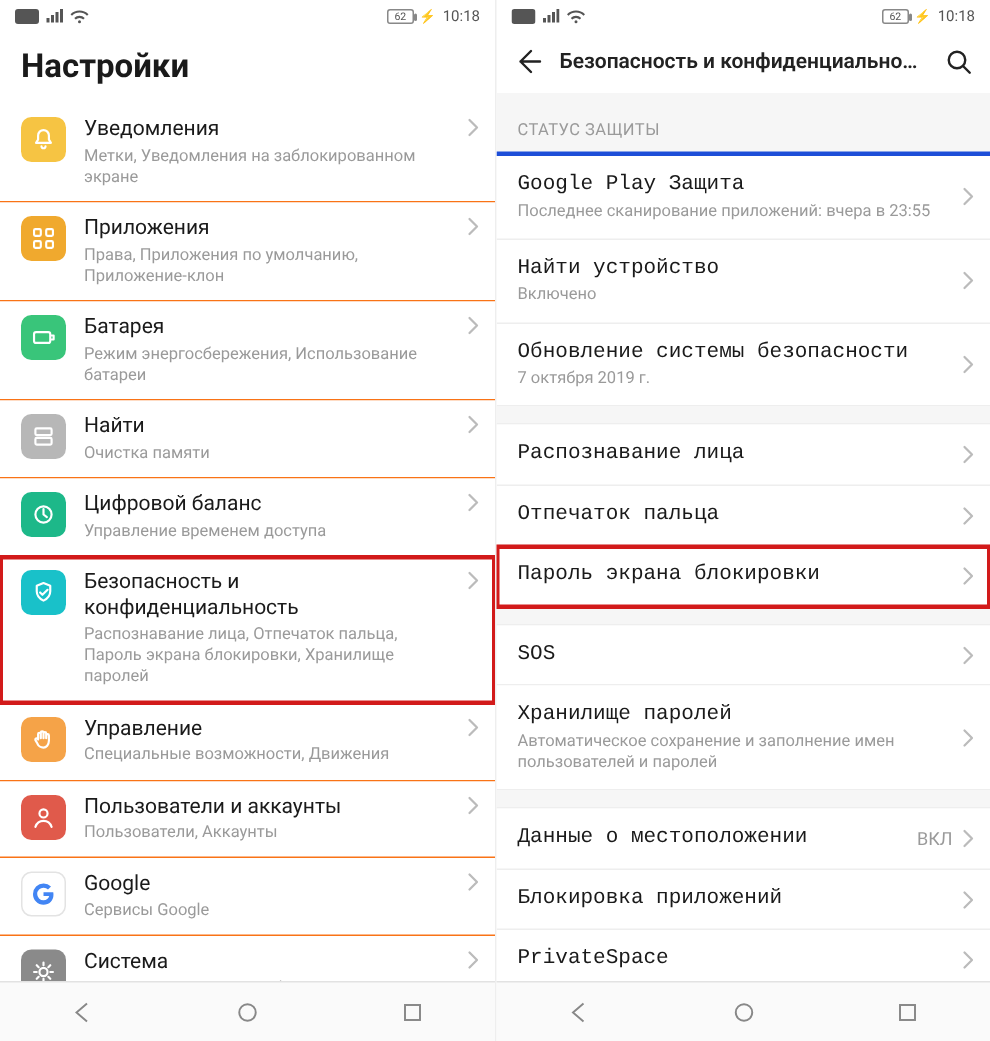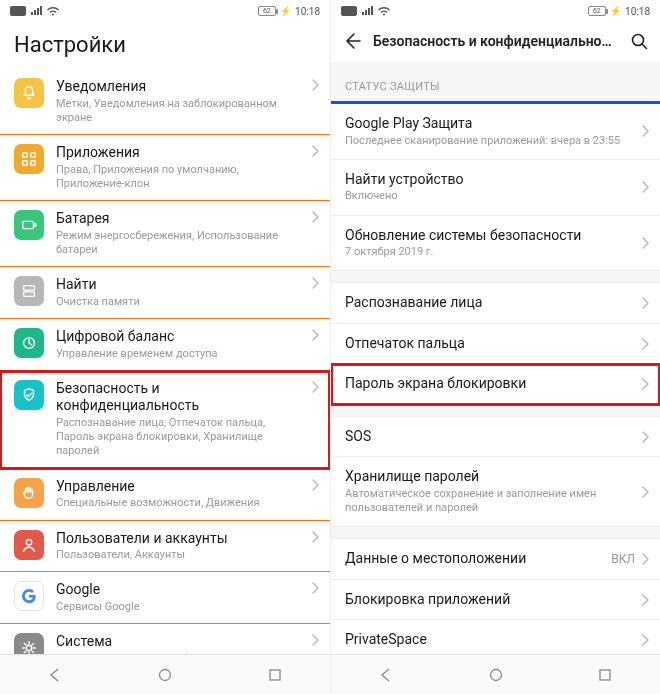--- a/index.html
+++ b/index.html
@@ -37,21 +37,21 @@
   .batt {
     border: 1px solid #888; width: 18px; height: 10px; border-radius: 2px;
     position: relative; font-size: 7px; display:flex; align-items:center; justify-content:center;
     color:#555;
   }
   .batt::after { content:""; position:absolute; right:-3px; top:2px; width:2px; height:5px; background:#888; border-radius:1px;}
 
   
   .page-title {
     font-size: 22px;
-    font-weight: 400;
+    font-weight: 700;
     padding: 10px 14px 12px;
     color: #1a1a1a;
   }
 
   
   .app-bar {
     display: flex;
     align-items: center;
     padding: 8px 10px 10px;
     gap: 10px;
@@ -90,21 +90,21 @@
     border-bottom:3px solid #1d4ed8;
   }
   .row2 {
     display:flex; align-items:center;
     padding: 11px 10px 11px 14px;
     border-bottom:1px solid #eee;
     background:#fff;
     cursor:pointer;
   }
   .row2 .texts { flex:1; min-width:0; }
-  .row2 .title-t { font-size: 14px; color:#1a1a1a; line-height:1.25;}
+  .row2 .title-t { font-size: 14px; color:#1a1a1a; line-height:1.25;font-family:Liberation Mono, monospace;}
   .row2 .sub { font-size: 11px; color:#9a9a9a; line-height:1.3; margin-top:1px;}
   .row2 .value { font-size:12px; color:#9a9a9a; margin-right:6px;}
   .row2 .chev { color:#bbb; flex-shrink:0;}
   .gap { height:12px; background:#f6f6f6; border-bottom:1px solid #eee;}
 
   .highlight { outline: 3px solid #d21a1a; outline-offset:-2px; position:relative; z-index:2;}
 
   
   .navbar {
     height: 40px;

